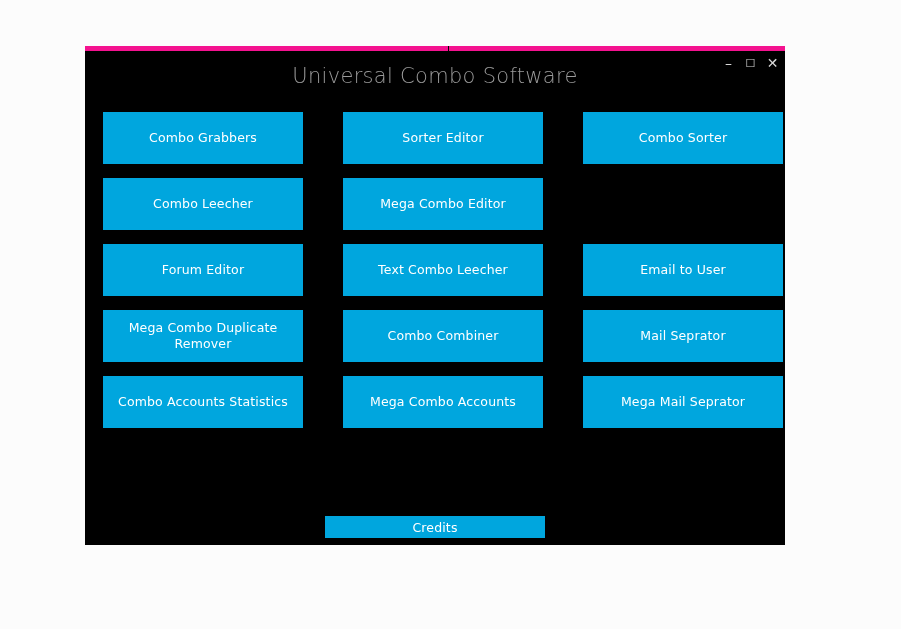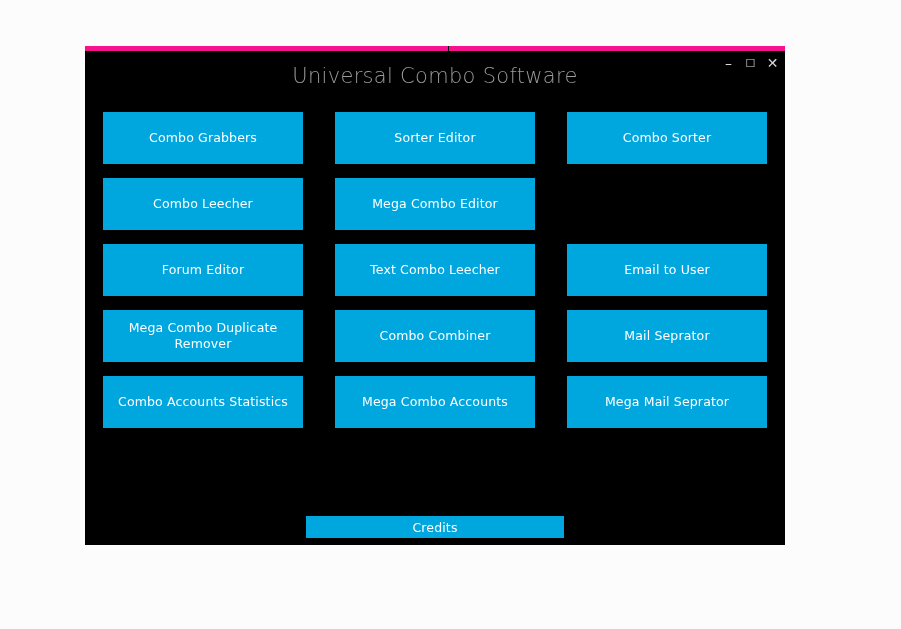--- a/index.html
+++ b/index.html
@@ -90,21 +90,21 @@
     position: absolute;
     left: 18px;
     top: 66px;
     width: 669px;
     display: flex;
     flex-direction: column;
     gap: 14px;
   }
   .grid-row {
     display: flex;
-    gap: 32px;
+    gap: 40px;
   }
   .tool-button {
     flex: 0 0 200px;
     height: 52px;
     background: #00a6de;
     color: #ffffff;
     border: none;
     font-family: "DejaVu Sans", sans-serif;
     font-size: 12.5px;
     font-weight: 400;
@@ -122,21 +122,21 @@
   
   #credits-row {
     position: absolute;
     left: 0;
     top: 470px;
     width: 100%;
     display: flex;
     justify-content: center;
   }
   #credits-button {
-    width: 258px;
+    width: 220px;
     height: 22px;
     background: #00a6de;
     color: #ffffff;
     border: none;
     font-family: "DejaVu Sans", sans-serif;
     font-size: 12.5px;
     letter-spacing: 0.15px;
     display: flex;
     align-items: center;
     justify-content: center;

